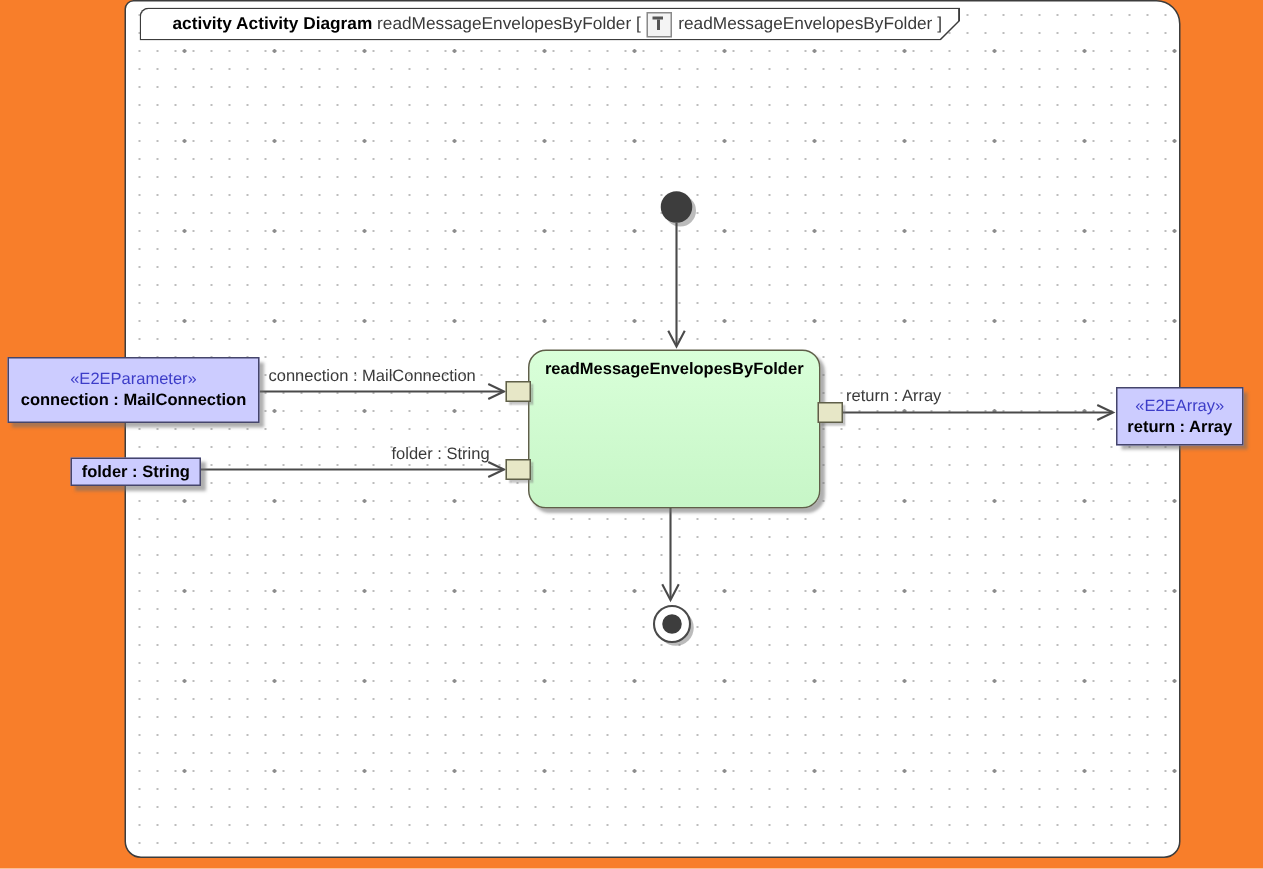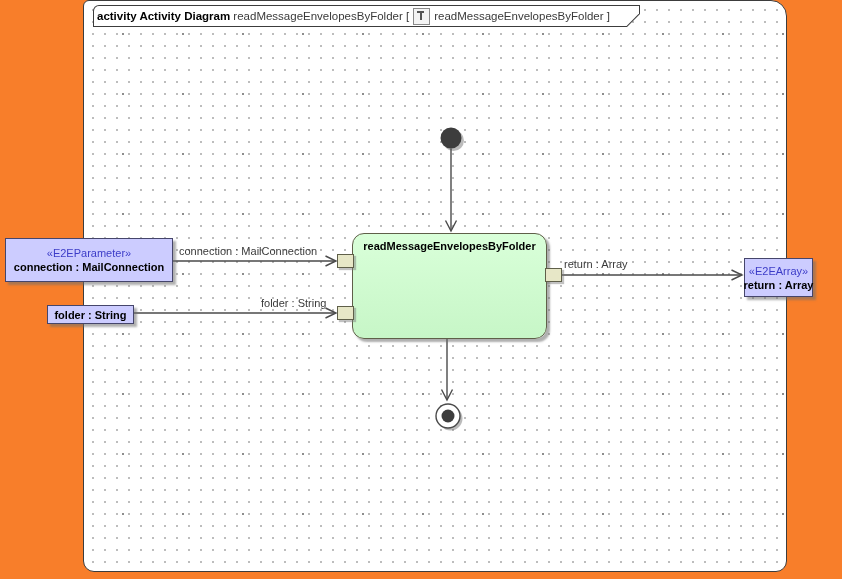--- a/index.html
+++ b/index.html
@@ -31,21 +31,21 @@
     clip-path:polygon(0 0,100% 0,100% calc(100% - 13px),calc(100% - 13px) 100%,0 100%);
     border-radius:6px 0 0 0;
   }
   .tab-fill{
     position:absolute;inset:1px;background:#ffffff;
     clip-path:polygon(0 0,100% 0,100% calc(100% - 12.4px),calc(100% - 12.4px) 100%,0 100%);
     border-radius:5px 0 0 0;
   }
   .tab-text{
     position:absolute;inset:0;display:flex;align-items:center;
-    padding-left:4px;font-size:11.5px;color:#3a3a3a;white-space:pre;
+    padding-left:22px;font-size:11.5px;color:#3a3a3a;white-space:pre;
   }
   .tab-text .bold{font-weight:bold;color:#000;}
   .dgm-icon{
     display:inline-block;width:15px;height:15px;margin:0 4px;
     border:1px solid #8a8a8a;background:#f4f4f4;position:relative;
   }
   .dgm-icon::before{ 
     content:"";position:absolute;left:3px;top:2px;width:7px;height:2px;background:#555;
   }
   .dgm-icon::after{
@@ -76,21 +76,21 @@
   .param{
     background:#ccccff;border:1px solid #45456b;
     box-shadow:3px 3px 2px rgba(110,110,110,0.55);
     display:flex;flex-direction:column;align-items:center;justify-content:center;
     font-size:11px;line-height:14px;box-sizing:border-box;
   }
   .param .stereo{color:#3c3cc8;}
   .param .pname{font-weight:bold;color:#000;white-space:nowrap;}
   .param-connection{left:5px;top:238px;width:168px;height:44px;}
   .param-folder{left:47px;top:305px;width:87px;height:19px;}
-  .param-return{left:744px;top:258px;width:69px;height:39px;}
+  .param-return{left:744px;top:258px;width:85px;height:39px;}
 
   
   .edge-label{font-size:11px;color:#3a3a3a;white-space:nowrap;}
 
   
   svg.overlay{position:absolute;left:0;top:0;width:842px;height:579px;pointer-events:none;}
 </style>
 </head>
 <body>
 

